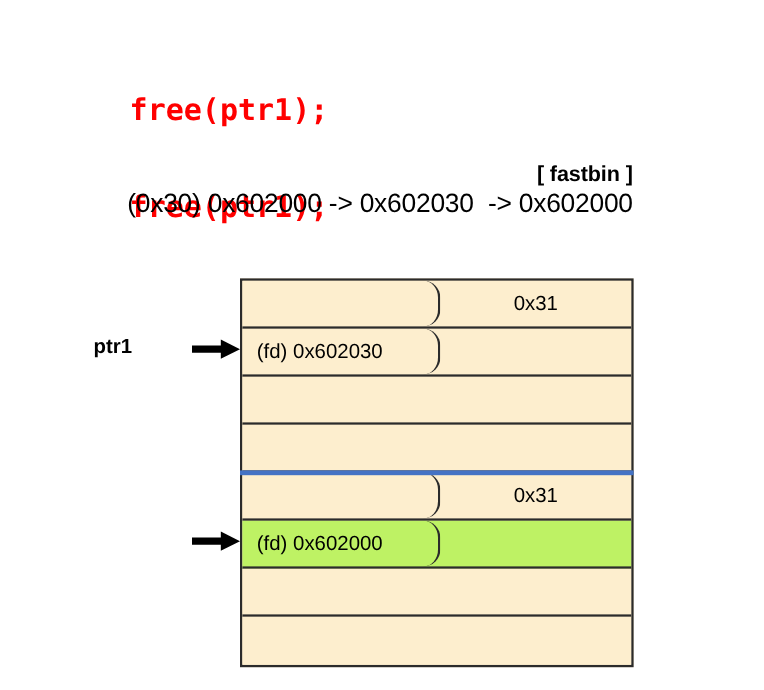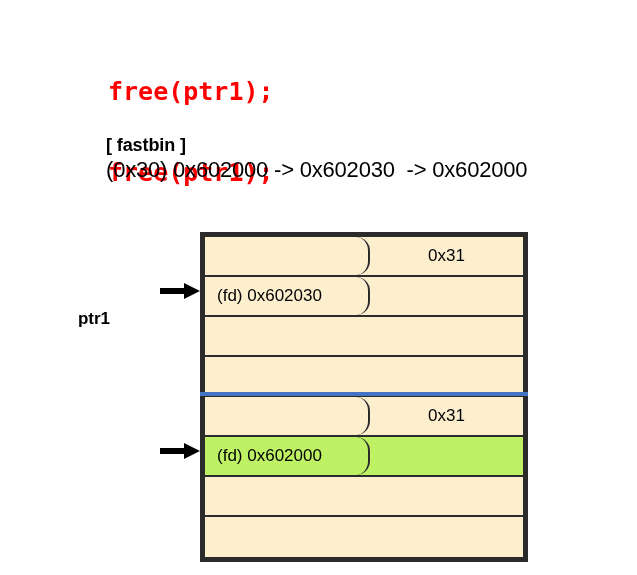--- a/index.html
+++ b/index.html
@@ -28,20 +28,21 @@
     white-space: pre;
   }
   #code-block .code-line { display: block; }
 
   
   #fastbin-block {
     position: absolute;
     left: 106px;
     top: 133px;
     color: #000000;
+    text-align: right;
   }
   #fastbin-title {
     font-size: 18px;
     font-weight: bold;
     line-height: 24px;
     letter-spacing: -0.1px;
   }
   #fastbin-chain {
     font-size: 22px;
     line-height: 25px;
@@ -52,21 +53,21 @@
   
   .ptr-label {
     position: absolute;
     text-align: center;
     color: #000000;
     font-size: 17px;
     font-weight: bold;
     line-height: 23px;
     white-space: nowrap;
   }
-  .ptr-label .ptr-name { display: block; margin-top: 30px; }
+  .ptr-label .ptr-name { display: block; }
   .ptr-label .ptr-addr { display: block; }
 
   #ptr1-label { left: 22px; top: 277px; width: 130px; }
   #ptr2-label { left: 22px; top: 437px; width: 130px; }
 
   
   .ptr-label .ptr-name { padding-left: 14px; }
 
   
   .ptr-arrow {
@@ -76,21 +77,21 @@
   }
   #ptr1-arrow { left: 160px; top: 282px; }
   #ptr2-arrow { left: 160px; top: 442px; }
 
   
   #memory-table {
     position: absolute;
     left: 200px;
     top: 232px;
     width: 328px;
-    border: 5px solid #15803d;
+    border: 2px solid #15803d;
     box-sizing: border-box;
     background: #fdeece;
   }
   .mem-row {
     position: relative;
     height: 40px;
     box-sizing: border-box;
     border-bottom: 2px solid #2b2b2b;
     background: #fdeece;
     display: flex;

